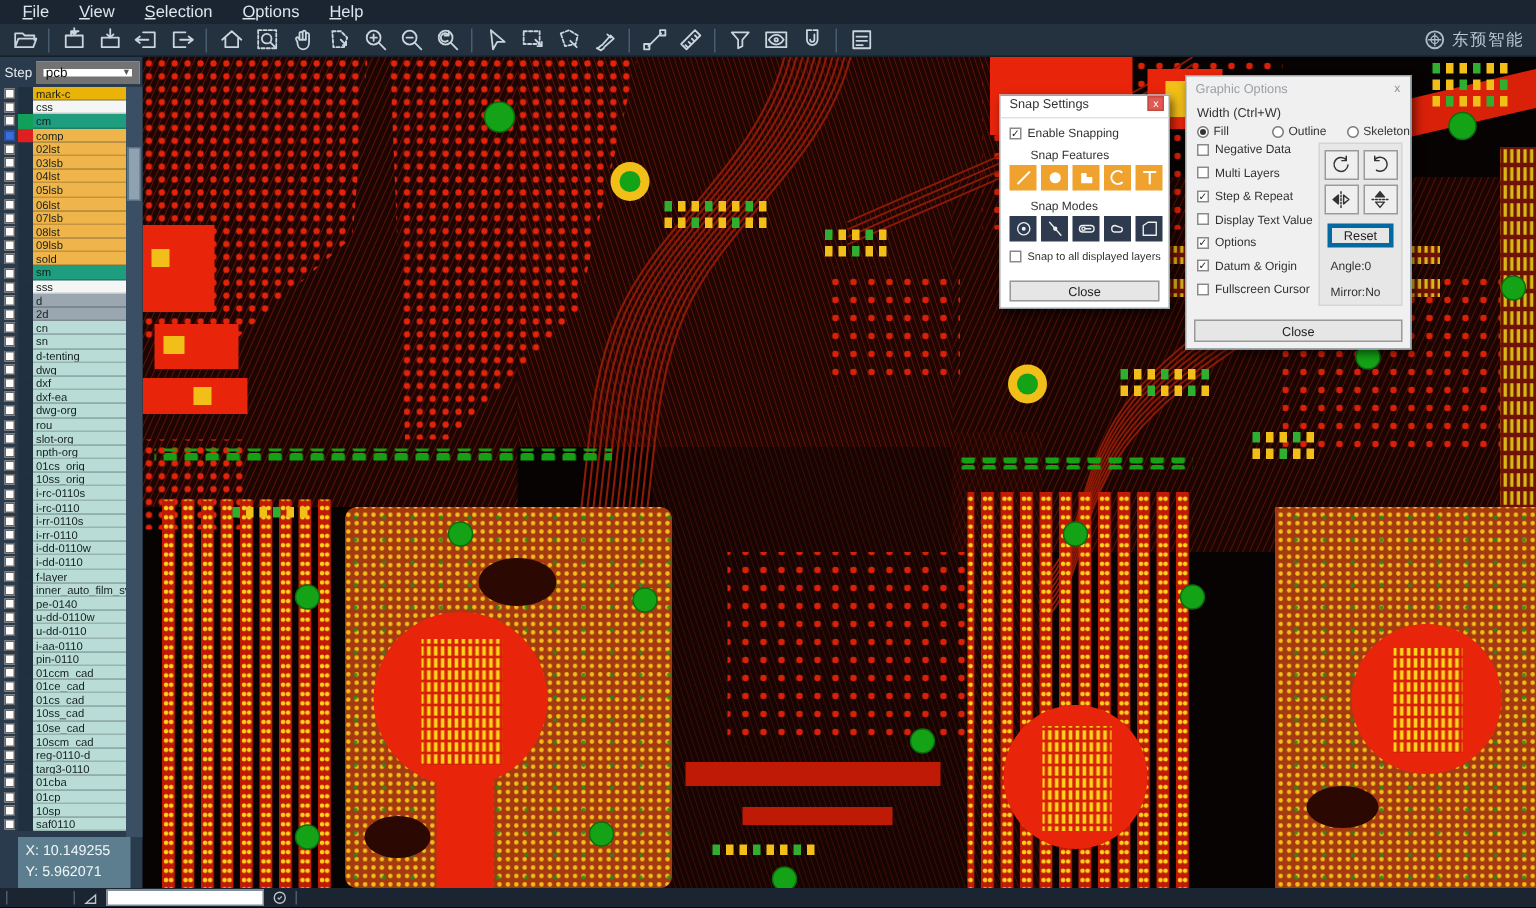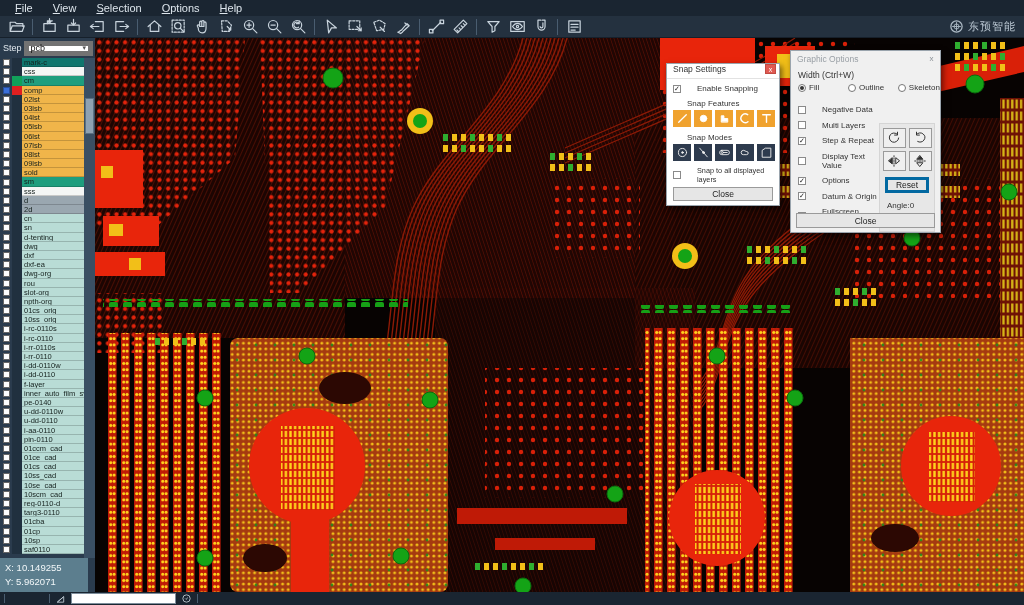--- a/index.html
+++ b/index.html
@@ -27,29 +27,29 @@
   #step-combo{flex:1;height:15px;background:#fff;border:5px solid #737373;font-size:9px;
     display:flex;align-items:center;justify-content:space-between;padding:0 2px;color:#111;}
   #layer-list{position:absolute;left:0;top:20px;width:84px;height:500px;overflow:hidden;}
   .lrow{height:9.2px;display:flex;align-items:stretch;}
   .lrow .cbx{width:12px;display:flex;align-items:center;justify-content:center;}
   .lrow .cbx .box{width:7px;height:7px;background:#fdfdfd;border:1px solid #666;}
   .lrow .cbx .box.on{background:#3a6fd8;border-color:#2a4f9c;}
   .lrow .swatch{width:10px;background:#20303f;}
   .lrow .nm{flex:1;font-size:7.5px;line-height:9px;padding-left:2px;color:#15201d;
     border-bottom:1px solid rgba(0,0,0,.18);white-space:nowrap;overflow:hidden;}
-  .c-highlight{background:#0f766e;color:#0f2a26;}
+  .c-highlight{background:#eab308;color:#0f2a26;}
   .c-white{background:#f4f6f5;color:#222;}
   .c-green{background:#1e9e7e;color:#06332a;}
   .c-orange{background:#f0b54a;color:#4a2d05;}
   .c-gray{background:#9aa7b0;color:#1d2930;}
   .c-cyan{background:#b9dcd6;color:#16302c;}
   #layer-scroll{position:absolute;left:84px;top:20px;width:11px;height:500px;background:#3a4f63;}
   #layer-thumb{position:absolute;left:1px;top:40px;width:9px;height:36px;background:#8fa2b2;border:1px solid #5c7183;}
-  #side-footer{position:absolute;left:0;top:520px;width:88px;height:34px;background:#5c7e8e;
+  #side-footer{position:absolute;left:12px;top:520px;width:75px;height:34px;background:#5c7e8e;
     color:#f2f7f9;font-size:9.5px;padding:3px 0 0 5px;line-height:14px;}
 
   
   #statusbar{position:absolute;left:0;top:592px;width:1024px;height:13px;background:#1a2531;
     display:flex;align-items:center;gap:5px;padding-left:4px;z-index:30;}
   .sb-sep{width:1px;height:9px;background:#4a5d70;}
   #unit-combo{width:34px;height:11px;background:#fff;border:1px solid #7d8d9b;font-size:8px;color:#111;
     display:flex;align-items:center;justify-content:space-between;padding:0 2px;margin-top:26px;}
   #cmd-input{width:105px;height:11px;background:#fff;border:1px solid #7d8d9b;font-size:8px;padding:0 2px;color:#111;}
   .sb-icon{color:#b9c4cd;display:flex;align-items:center;}
@@ -61,42 +61,42 @@
   
   .dialog{position:absolute;z-index:40;border:1px solid #9aa4ad;box-shadow:2px 3px 6px rgba(0,0,0,.55);}
   #dlg-snap{left:666px;top:63px;width:114px;height:143px;background:#fff;}
   #dlg-snap .ttl{height:15px;display:flex;justify-content:space-between;
     padding:0 3px 0 6px;border-bottom:1px solid #e2e2e2;}
   .ttl-text{font-size:8.5px;color:#333;}
   .ttl-text.inactive{color:#9aa0a6;}
   .close-red{width:11px;height:10px;background:#e05a52;color:#fff;font-size:7px;
     display:flex;align-items:center;justify-content:center;border:1px solid #c24a42;}
   .close-gray{width:11px;height:10px;color:#8a9096;font-size:8px;display:flex;align-items:center;justify-content:center;}
-  .chk-line{display:flex;align-items:center;gap:16px;font-size:8px;color:#333;margin:5px 0 0 6px;}
+  .chk-line{display:flex;align-items:center;gap:4px;font-size:8px;color:#333;margin:5px 0 0 6px;}
   .cb{width:8px;height:8px;border:1px solid #8a8a8a;background:#fff;display:flex;
     align-items:center;justify-content:center;font-size:7px;color:#222;flex:none;}
   .sec-label{font-size:8px;color:#333;margin:6px 0 2px 20px;}
   .icon-row{display:flex;gap:3px;margin-left:6px;}
   .sf-btn{width:18px;height:17px;background:#f0a22e;display:flex;align-items:center;justify-content:center;color:#fff;}
   .sf-btn svg{width:13px;height:13px;}
   .sm-btn{width:18px;height:17px;background:#2e3b4e;display:flex;align-items:center;justify-content:center;color:#eee;}
   .sm-btn svg{width:13px;height:13px;}
   .dlg-btn{background:#e6e6e6;border:1px solid #9a9a9a;font-size:8.5px;color:#222;
     display:flex;align-items:center;justify-content:center;}
   #snap-close{position:absolute;left:6px;right:6px;bottom:4px;height:14px;}
 
   #dlg-graphic{left:790px;top:50px;width:151px;height:183px;background:#f0f0f0;}
   #dlg-graphic .ttl{height:15px;display:flex;align-items:center;justify-content:space-between;padding:0 3px 0 6px;}
   #go-width{font-size:8.5px;color:#333;margin:4px 0 3px 7px;}
   #go-radios{display:flex;gap:12px;margin-left:7px;font-size:8px;color:#333;}
   .radio-item{display:flex;align-items:center;gap:3px;width:47px;}
   .rb{width:8px;height:8px;border:1px solid #777;border-radius:50%;background:#fff;
     display:flex;align-items:center;justify-content:center;flex:none;}
   .rb .dot{width:4px;height:4px;border-radius:50%;background:#333;}
-  #go-body{display:flex;margin-top:13px;align-items:flex-end;}
+  #go-body{display:flex;margin-top:3px;}
   #go-checks{width:88px;}
   #go-checks .chk-line{margin:0 0 6.5px 7px;}
   #go-right{width:56px;background:#e7e7e7;border:1px solid #d5d5d5;margin-right:4px;padding:4px 3px;}
   .tf-grid{display:grid;grid-template-columns:23px 23px;gap:3px;justify-content:center;}
   .tf-btn{width:23px;height:20px;background:#efefef;border:1px solid #9a9a9a;color:#333;
     display:flex;align-items:center;justify-content:center;font-size:13px;}
   .tf-btn svg{width:14px;height:14px;}
   #go-reset{width:44px;height:16px;margin:6px auto 0;border:3px solid #0369a1;}
   #go-angle,#go-mirror{font-size:8px;color:#333;margin:8px 0 0 4px;}
   #go-close{position:absolute;left:5px;right:5px;bottom:4px;height:15px;}

